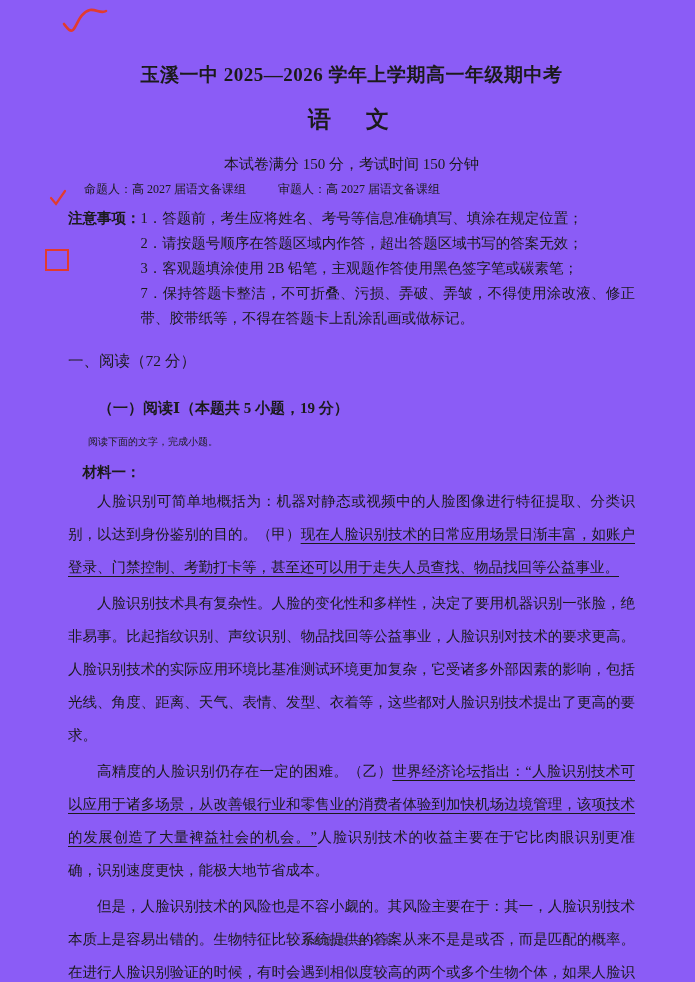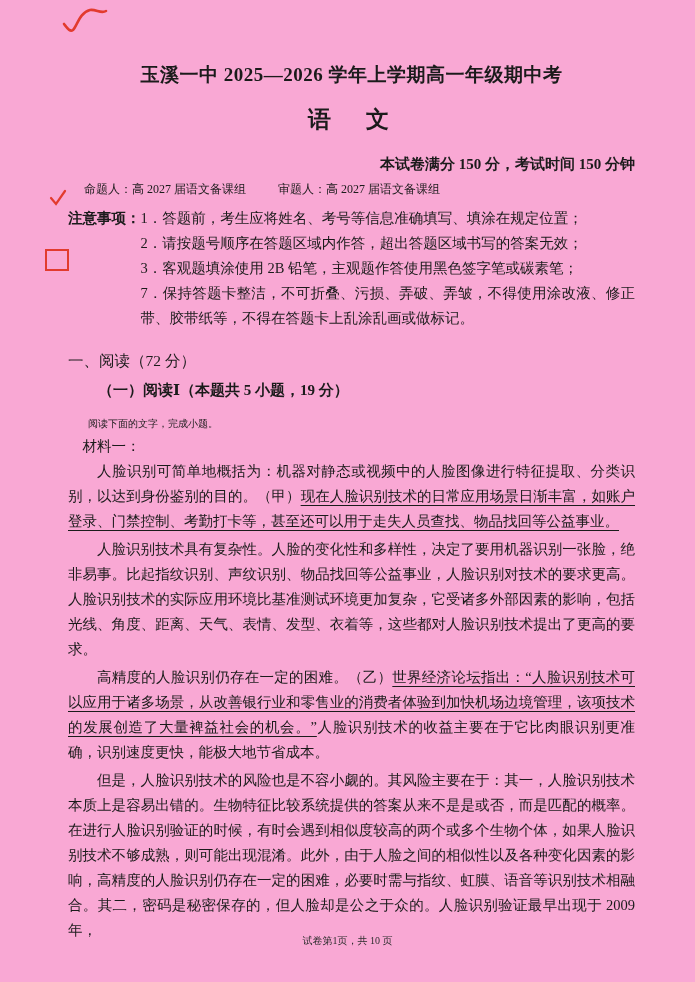--- a/index.html
+++ b/index.html
@@ -1,34 +1,34 @@
 <!DOCTYPE html>
 <html style="--annotation-red: #e23b2e;"><head>
 <meta charset="utf-8">
 <style>
   html,body{margin:0;padding:0;background:#eceef0;}
   .page{
-    position:relative;width:695px;height:982px;margin:0 auto;background:#f9a8d4;
+    position:relative;width:695px;height:982px;margin:0 auto;background:#8b5cf6;
     font-family:"Liberation Serif","DejaVu Serif",serif;color:#1b1b1b;overflow:hidden;
     box-shadow:0 0 8px rgba(0,0,0,.25);
   }
   .content{position:absolute;left:68px;right:60px;top:62px;}
   .title{font-size:19px;font-weight:bold;text-align:center;letter-spacing:.5px;}
   .subject{font-size:23px;font-weight:bold;text-align:center;margin-top:16px;letter-spacing:6px;}
-  .exam-info{font-size:15px;font-weight:bold;text-align:right;margin-top:20px;}
+  .exam-info{font-size:15px;font-weight:normal;text-align:center;margin-top:20px;}
   .setters{font-size:12px;text-align:left;margin-top:7px;}
   .setters span{margin:0 16px;}
   .notices{display:flex;margin-top:8px;font-size:14.5px;line-height:25px;text-align:justify;}
   .notice-label{font-weight:bold;white-space:nowrap;flex:0 0 auto;}
   .notice-items{flex:1 1 auto;}
   .sec1{font-weight:normal;font-size:15.5px;margin-top:20px;}
-  .sec2{font-weight:bold;font-size:15px;margin-top:9px;text-indent:2em;}
+  .sec2{font-weight:bold;font-size:15px;margin-top:27px;text-indent:2em;}
   .instruction{font-size:10px;margin-top:17px;text-indent:2em;}
-  .material{font-weight:normal;font-size:14.5px;margin-top:6px;text-indent:1em;}
-  .passage p{margin:3px 0 0 0;font-size:14.5px;line-height:25px;text-align:justify;text-indent:2em;}
+  .material{font-weight:bold;font-size:14.5px;margin-top:14px;text-indent:1em;}
+  .passage p{margin:3px 0 0 0;font-size:14.5px;line-height:33px;text-align:justify;text-indent:2em;}
   .u{text-decoration:underline;text-underline-offset:4px;text-decoration-thickness:1px;}
   .footer{position:absolute;left:0;right:0;bottom:34px;text-align:center;font-size:10px;color:#2e2e2e;}
   .red-mark{position:absolute;pointer-events:none;}
 </style>
 </head>
 <body>
 
 <div class="page">
 
   <svg class="red-mark" style="left:60px;top:5px" width="50" height="32" viewBox="0 0 50 32">

